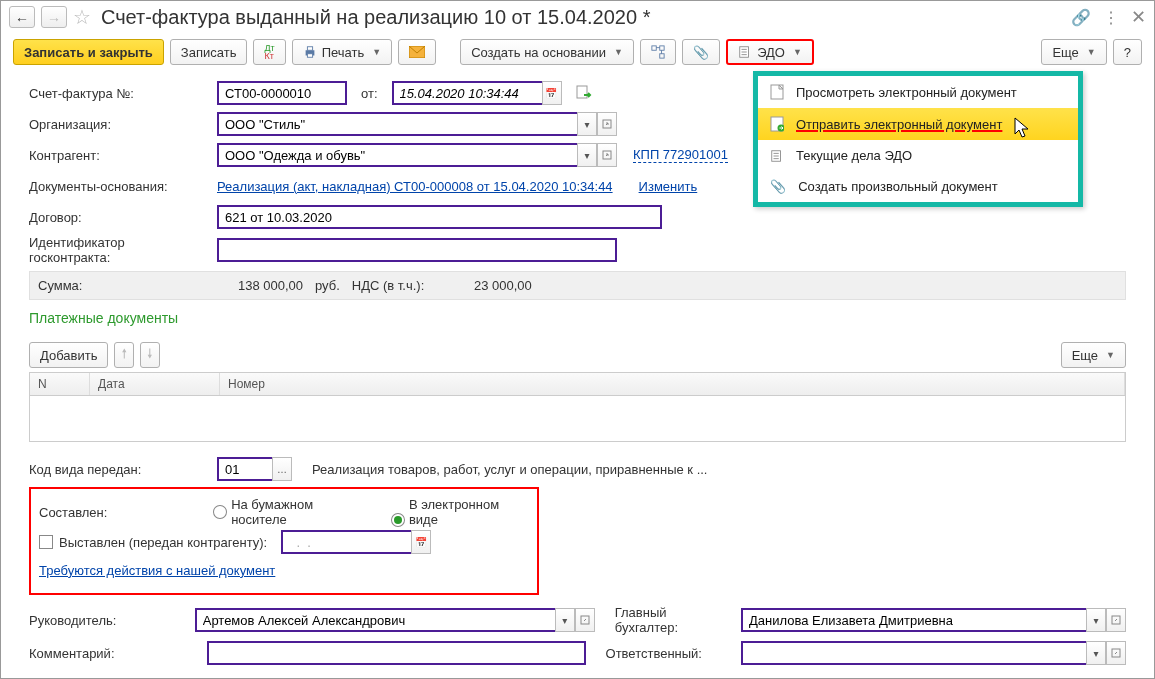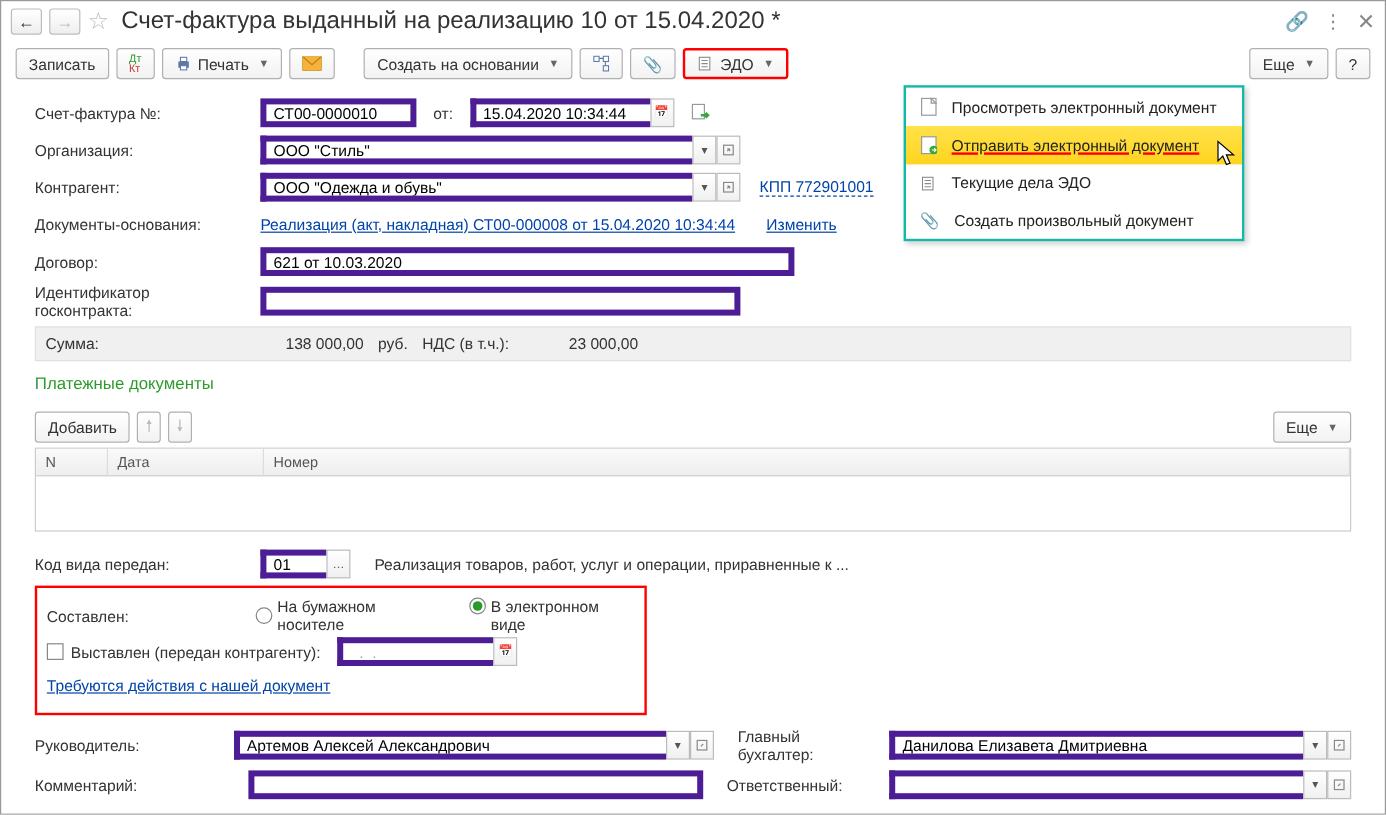--- a/index.html
+++ b/index.html
@@ -63,23 +63,23 @@
   }
   .caret { font-size: 9px; color: #666; margin-left: 3px; }
   .edo-highlight {
     border: 2px solid red;
     border-radius: 3px;
   }
   .dropdown-menu {
     position: absolute;
     top: 70px;
     left: 752px;
-    width: 284px;
+    width: 330px;
     background: #fff;
-    border: 2px solid #14b8a6;
+    border: 5px solid #14b8a6;
     box-shadow: 2px 2px 5px rgba(0,0,0,0.2);
     z-index: 10;
   }
   .menu-item {
     display: flex;
     align-items: center;
     gap: 12px;
     padding: 8px 12px;
     cursor: pointer;
   }
@@ -96,21 +96,21 @@
     position: absolute;
     top: 115px; left: 1012px;
     font-size: 18px;
     z-index: 20;
     pointer-events: none;
   }
   .form { padding: 0 28px; }
   .row { display: flex; align-items: center; gap: 8px; margin: 5px 0; min-height: 26px;}
   .lbl { width: 180px; }
   .input {
-    border: 5px solid #4c1d95;
+    border: 2px solid #4c1d95;
     height: 24px;
     padding: 2px 6px;
     background: #fff;
     font-size: 13px;
   }
   .input-group { display: flex; align-items: center; }
   .input-group .input { border-right: none; }
   .mini-btn {
     width: 20px; height: 24px;
     border: 1px solid #bbb;
@@ -177,20 +177,21 @@
     <span class="star">☆</span>
     <span class="title">Счет-фактура выданный на реализацию 10 от 15.04.2020 *</span>
     <div class="title-right">
       <span class="link-icon">🔗</span>
       <span class="more-dots">⋮</span>
       <span class="close-x">✕</span>
     </div>
   </div>
 
   <div class="toolbar">
+    <div class="btn btn-primary">Записать и закрыть</div>
     <div class="btn">Записать</div>
     <div class="btn">
       <span style="font-size:9px;line-height:8px;"><span style="color:#2a9a2a;">Дт</span><br><span style="color:#c33;">Кт</span></span>
     </div>
     <div class="btn">
       <span>
         <svg width="14" height="14" viewBox="0 0 16 16">
             <rect x="3" y="6" width="10" height="6" fill="#5a7aa5"></rect>
             <rect x="5" y="2" width="6" height="4" fill="#fff" stroke="#5a7aa5"></rect>
             <rect x="5" y="10" width="6" height="4" fill="#fff" stroke="#5a7aa5"></rect>
@@ -285,21 +286,21 @@
         <path d="M2 2 L2 18 L6 14 L9 21 L12 20 L9 13 L15 13 Z" fill="#fff" stroke="#000"></path>
       </svg>
   </div>
 
   <div class="form">
     <div class="row">
       <div class="lbl">Счет-фактура №:</div>
       <input class="input" style="width: 130px;" value="СТ00-0000010">
       <span style="margin:0 6px;">от:</span>
       <div class="input-group">
-        <input class="input" style="width: 150px;" value="15.04.2020 10:34:44">
+        <input class="input" style="width: 150px; font-style: italic;" value="15.04.2020 10:34:44">
         <div class="mini-btn">
           <span>📅</span>
         </div>
       </div>
       <span style="margin-left:6px;">
         <svg width="16" height="16" viewBox="0 0 16 16">
             <rect x="1" y="1" width="10" height="12" fill="#fff" stroke="#999"></rect>
             <path d="M8 10 L14 10 M12 8 L14 10 L12 12" stroke="#3a3" stroke-width="2" fill="none"></path>
           </svg>
       </span>
@@ -387,21 +388,21 @@
       <span style="margin-left:12px;">Реализация товаров, работ, услуг и операции, приравненные к ...</span>
     </div>
 
     <div class="red-box" style="width:510px;">
       <div class="row" style="margin:2px 0;">
         <div style="width:170px;">Составлен:</div>
         <label style="display:flex;align-items:center;margin-right:14px;">
           <span class="radio-dot"></span>
           <span>На бумажном носителе</span>
         </label>
-        <label style="display:flex;align-items:flex-start;">
+        <label style="display:flex;align-items:flex-end;">
           <span class="radio-dot checked"></span>
           <span>В электронном виде</span>
         </label>
       </div>
       <div class="row" style="margin:2px 0;">
         <label style="display:flex;align-items:center;">
           <span class="checkbox"></span>
           <span>Выставлен (передан контрагенту):</span>
         </label>
         <div class="input-group" style="margin-left:6px;">

